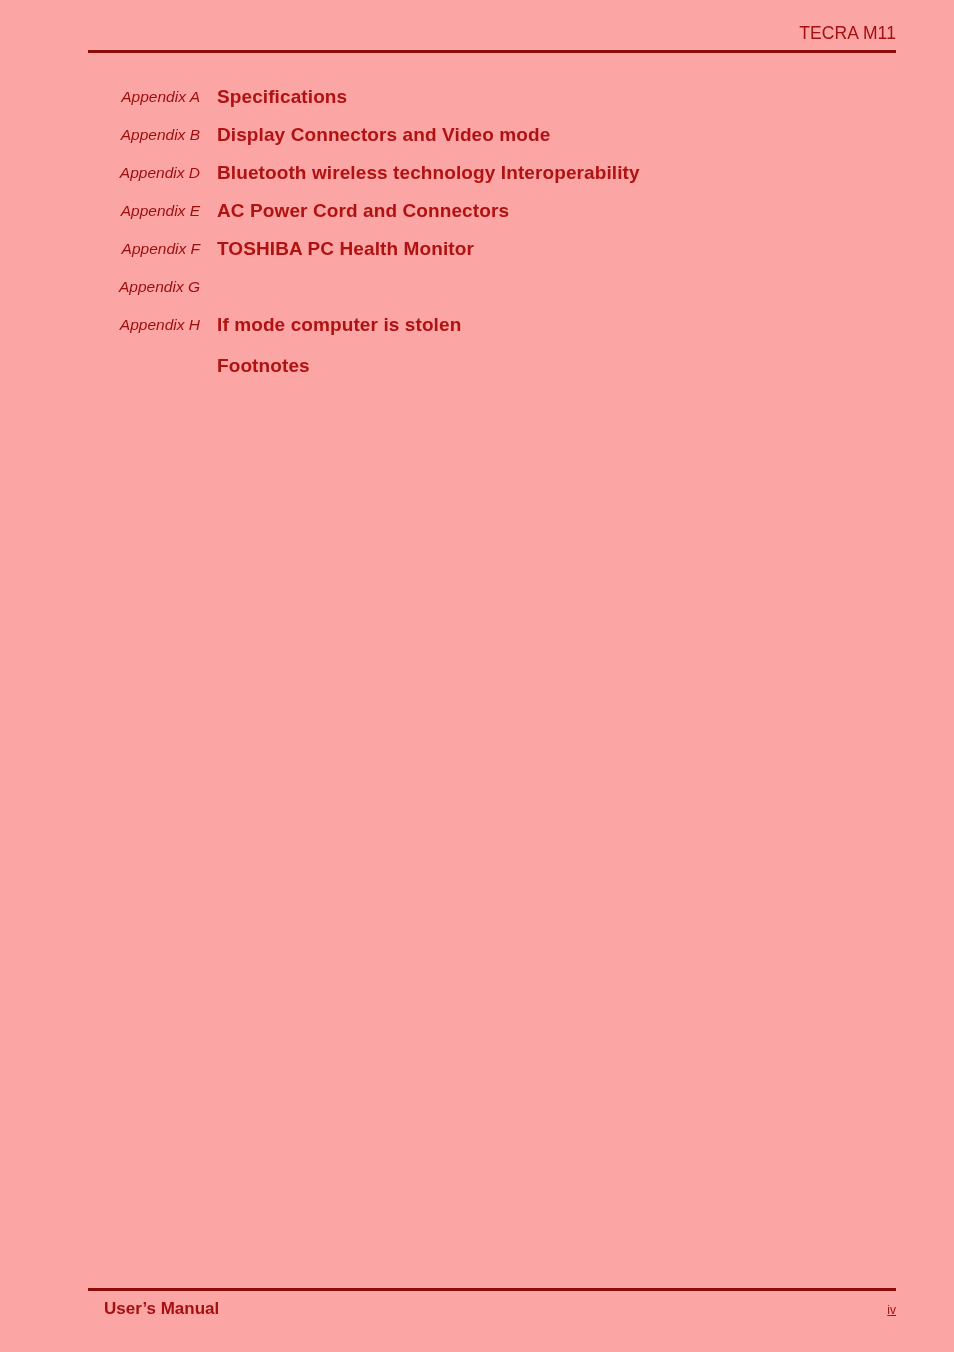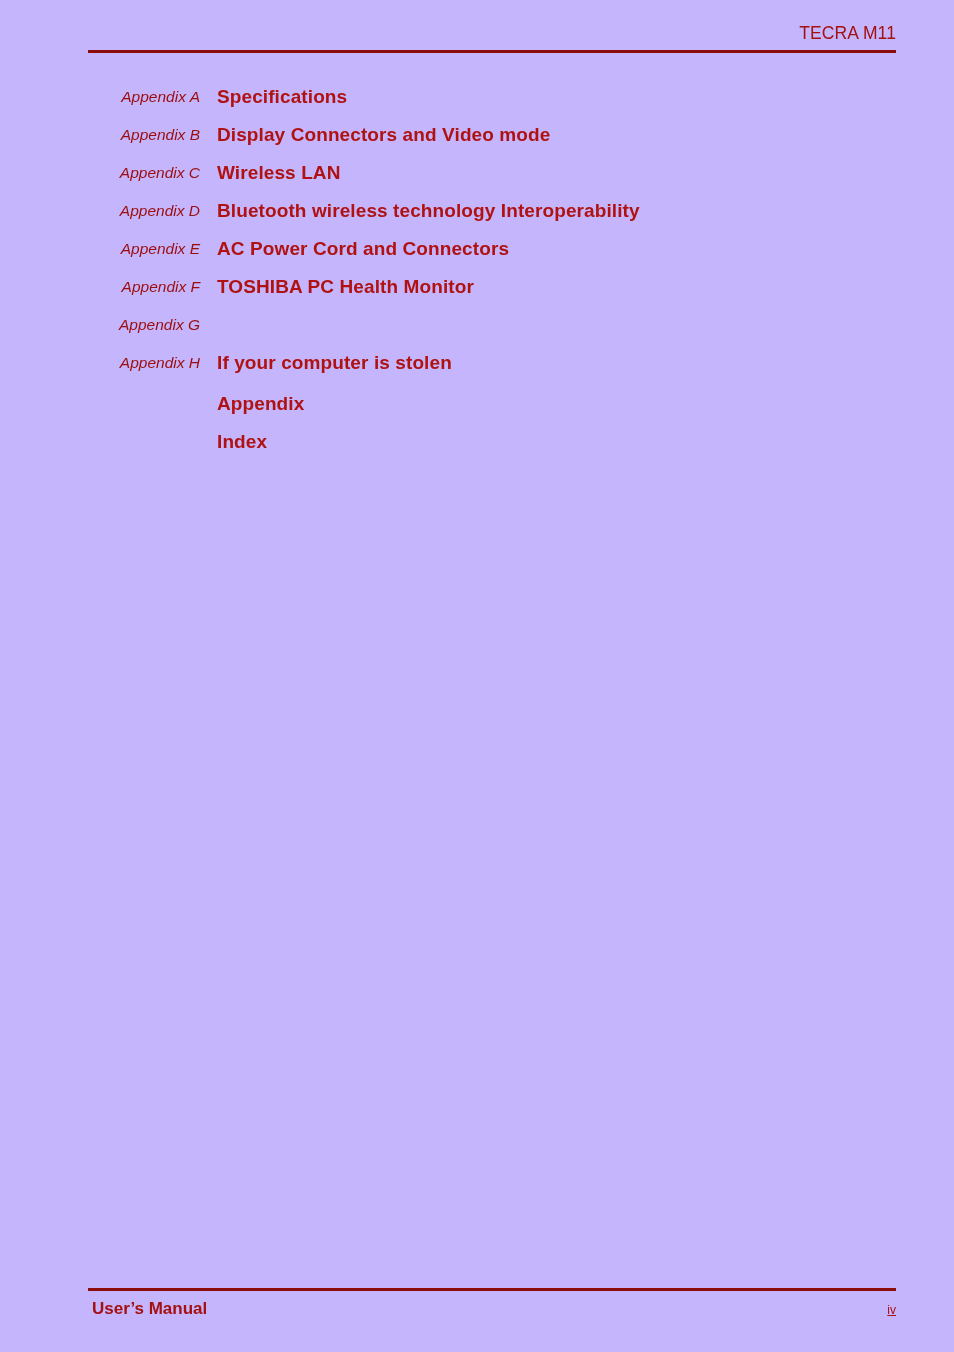--- a/index.html
+++ b/index.html
@@ -6,21 +6,21 @@
   html, body {
     margin: 0;
     padding: 0;
     background: #ffffff;
   }
 
   .page {
     position: relative;
     width: 954px;
     height: 1352px;
-    background: #c4b5fd;
+    background: #fca5a5;
     font-family: "Liberation Sans", sans-serif;
     overflow: hidden;
     box-sizing: border-box;
   }
 
   
   .page-header {
     position: absolute;
     left: 88px;
     top: 22px;
@@ -101,21 +101,21 @@
     position: absolute;
     left: 0;
     right: 0;
     top: 0;
     height: 3px;
     background: #8c0b0b;
   }
 
   .footer-inner {
     position: absolute;
-    left: 4px;
+    left: 16px;
     right: 0;
     top: 10px;
     display: flex;
     justify-content: space-between;
     align-items: baseline;
     text-align: right;
   }
 
   .footer-left {
     font-size: 17px;
@@ -147,24 +147,20 @@
     <div class="toc-row">
       <span class="toc-label">Appendix A</span>
       <span class="toc-title">Specifications</span>
     </div>
 
     <div class="toc-row">
       <span class="toc-label">Appendix B</span>
       <span class="toc-title">Display Connectors and Video mode</span>
     </div>
 
-    <div class="toc-row">
-      <span class="toc-label">Appendix C</span>
-      <span class="toc-title">Wireless LAN</span>
-    </div>
 
     <div class="toc-row">
       <span class="toc-label">Appendix D</span>
       <span class="toc-title">Bluetooth wireless technology Interoperability</span>
     </div>
 
     <div class="toc-row">
       <span class="toc-label">Appendix E</span>
       <span class="toc-title">AC Power Cord and Connectors</span>
     </div>
@@ -173,32 +169,28 @@
       <span class="toc-label">Appendix F</span>
       <span class="toc-title">TOSHIBA PC Health Monitor</span>
     </div>
 
     <div class="toc-row">
       <span class="toc-label">Appendix G</span>
     </div>
 
     <div class="toc-row">
       <span class="toc-label">Appendix H</span>
-      <span class="toc-title">If your computer is stolen</span>
+      <span class="toc-title">If mode computer is stolen</span>
     </div>
 
     <div class="toc-row spaced">
       <span class="toc-label"></span>
-      <span class="toc-title">Appendix</span>
-    </div>
-
-    <div class="toc-row">
-      <span class="toc-label"></span>
-      <span class="toc-title">Index</span>
-    </div>
+      <span class="toc-title">Footnotes</span>
+    </div>
+
 
   </div>
 
   <div class="page-footer">
     <div class="footer-rule"></div>
     <div class="footer-inner">
       <span class="footer-left">User’s Manual</span>
       <span class="footer-right">iv</span>
     </div>
   </div>

